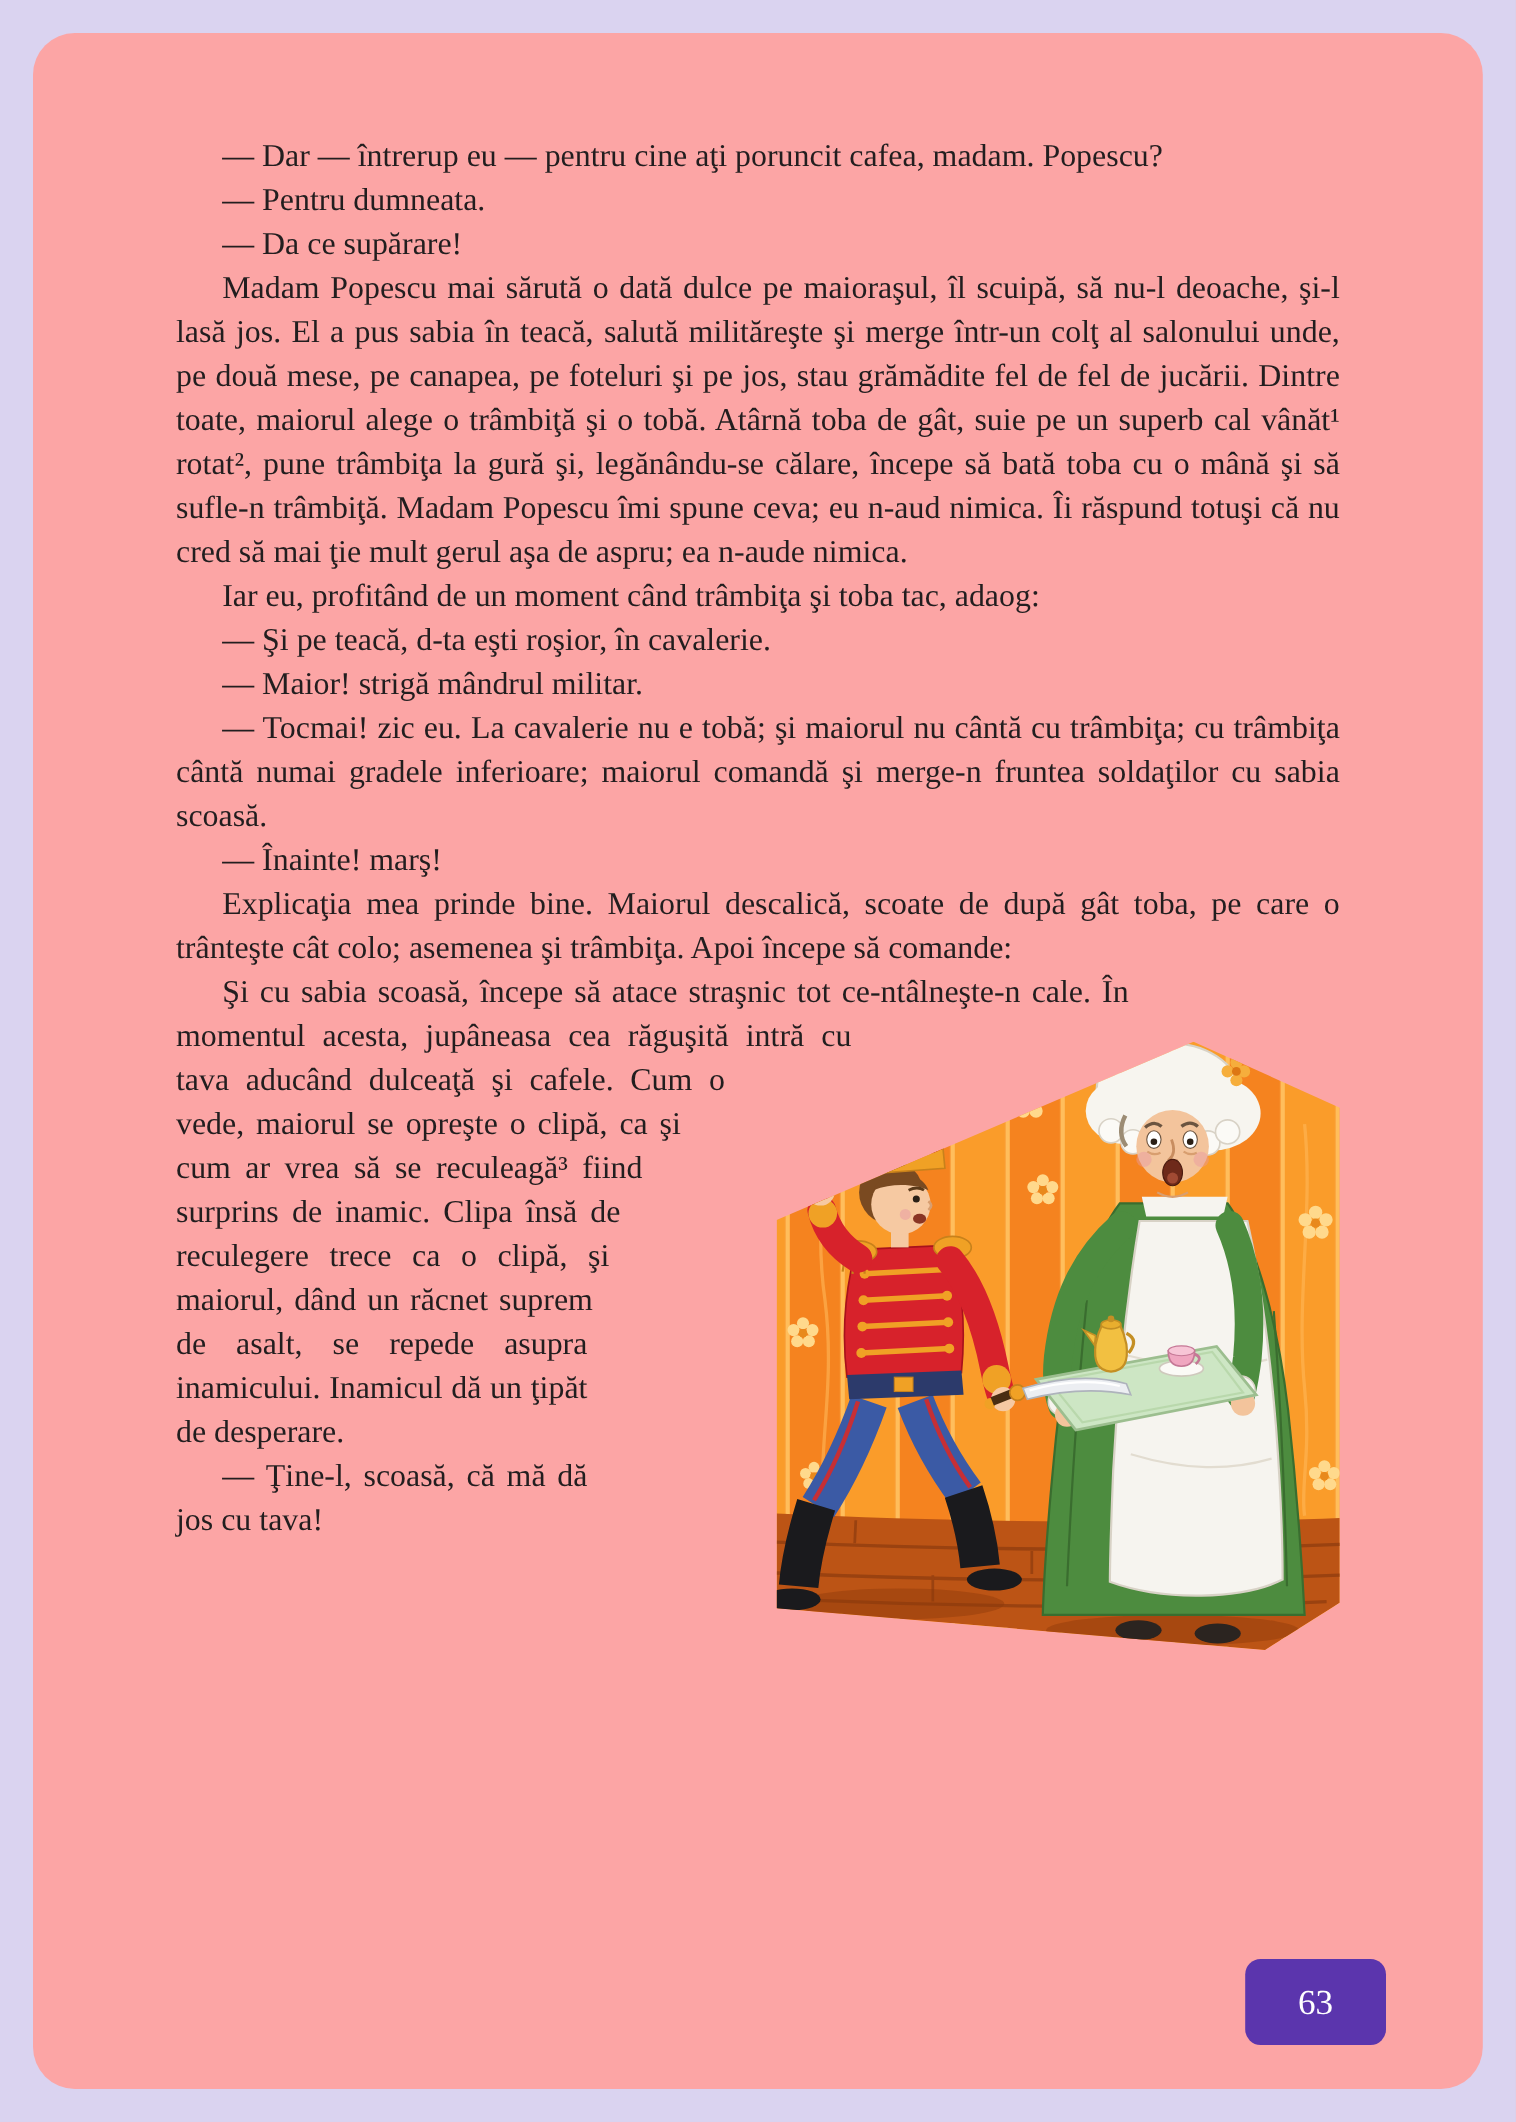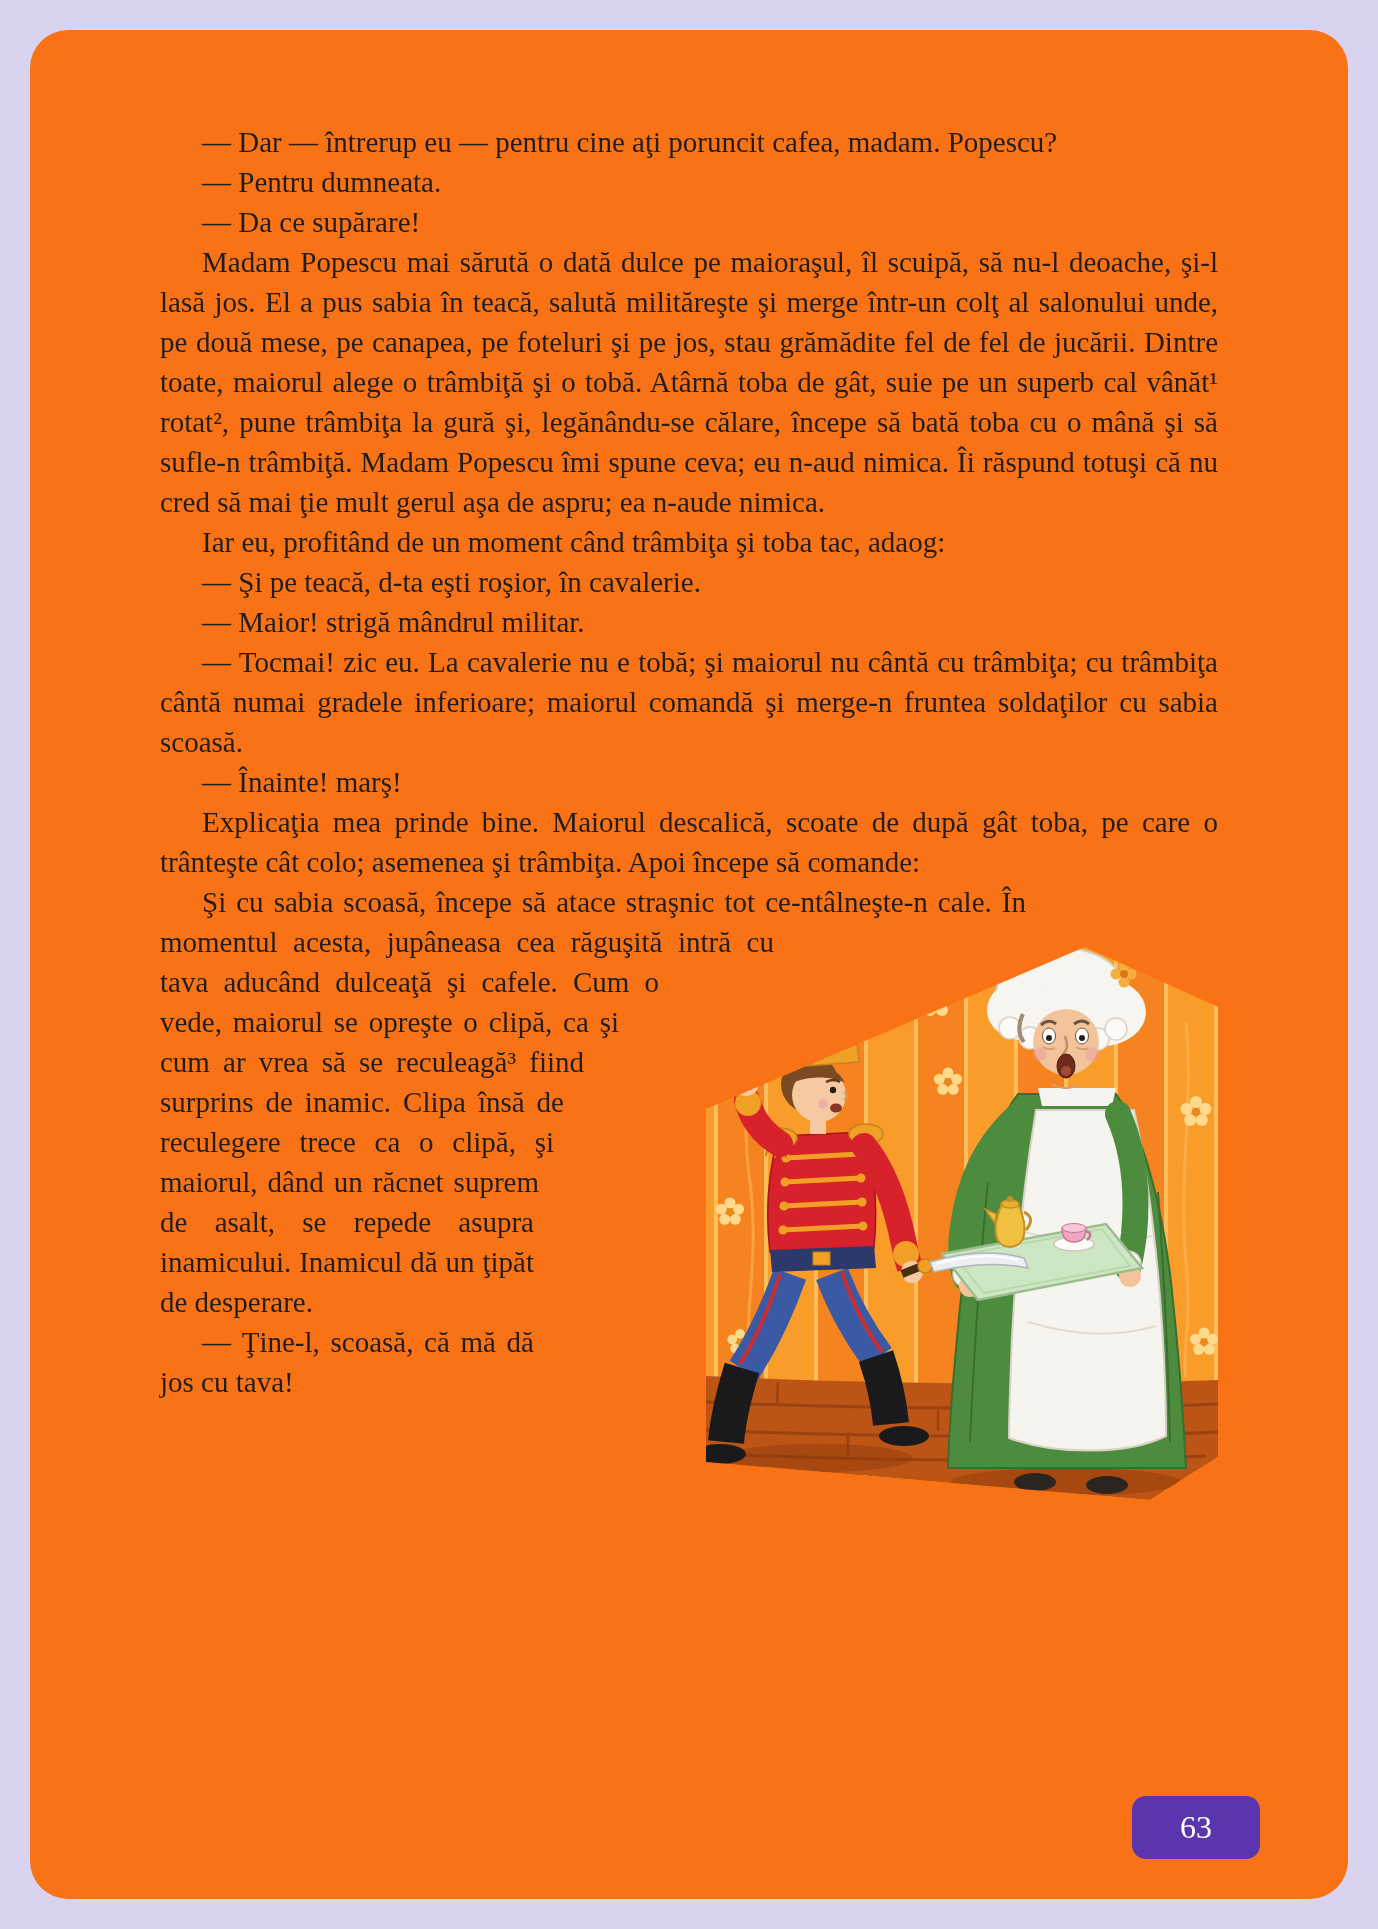--- a/index.html
+++ b/index.html
@@ -5,21 +5,21 @@
   html,body{margin:0;padding:0;}
   body{
     width:1378px;height:1929px;
     background:#DAD3F0;
     font-family:"Liberation Serif","DejaVu Serif",serif;
     overflow:hidden;
   }
   .stage{position:relative;width:1378px;height:1929px;background:#DAD3F0;}
   .page-card{
     position:absolute;left:30px;top:30px;right:30px;bottom:30px;
-    background:#f97316;border-radius:38px;
+    background:#fca5a5;border-radius:38px;
   }
   .text-area{
     position:absolute;left:130px;top:92px;width:1058px;
     font-size:29px;line-height:40px;color:#221E1F;
     text-align:justify;
   }
   .text-area p{margin:0;text-indent:42px;}
   .illustration-float{
     float:right;
     width:700px;height:650px;
@@ -31,21 +31,21 @@
       66px 160px, 66px 200px,
       46px 200px, 46px 240px,
       36px 240px, 36px 280px,
       21px 280px, 21px 320px,
       16px 320px, 16px 650px,
       700px 650px, 700px 0px);
   }
   .illustration-float svg{display:block;}
   .page-number-badge{
     position:absolute;right:88px;bottom:40px;
-    width:128px;height:63px;border-radius:14px;
+    width:128px;height:78px;border-radius:14px;
     background:#5B35AD;color:#FFFFFF;
     display:flex;align-items:center;justify-content:center;
     font-size:32px;
   }
 </style>
 </head>
 <body>
 
 <div class="stage">
   <div class="page-card">

